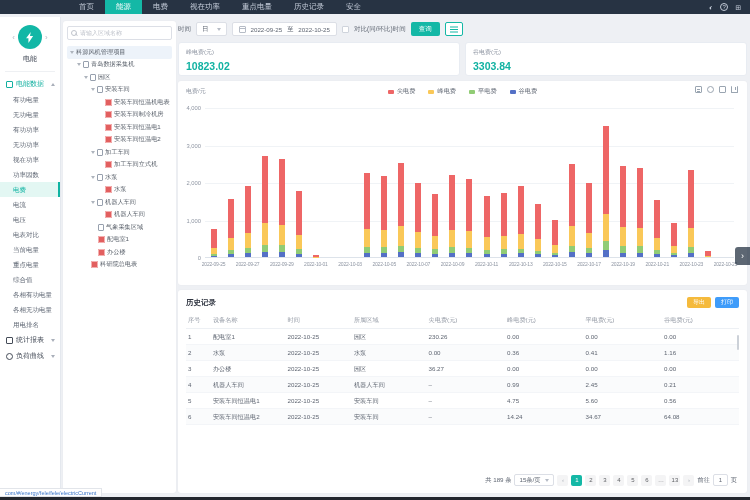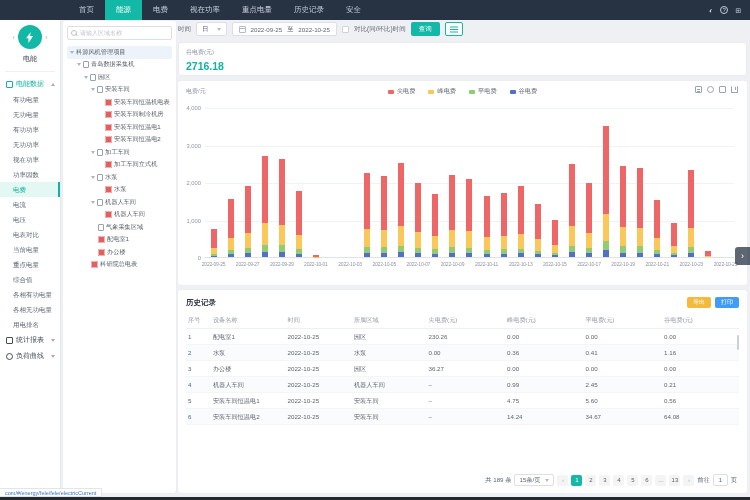--- a/index.html
+++ b/index.html
@@ -2,21 +2,21 @@
 <html><head>
 <meta charset="utf-8">
 <style>
   * { margin:0; padding:0; box-sizing:border-box; }
   html,body { width:750px; height:500px; overflow:hidden; }
   body { font-family:"Liberation Sans","DejaVu Sans",sans-serif; background:#eef0f4; }
   #app { position:relative; width:750px; height:500px; background:#eef0f4; overflow:hidden; }
   #app::after { content:""; position:absolute; left:0; right:0; bottom:0; height:3px; background:#23272e; }
 
   
-  .navbar { position:absolute; top:0; left:0; right:0; height:20px; background:#273343; display:flex; align-items:stretch; padding-left:68px; z-index:30; }
+  .navbar { position:absolute; top:0; left:0; right:0; height:14px; background:#273343; display:flex; align-items:stretch; padding-left:68px; z-index:30; }
   .nav-tabs { display:flex; align-items:stretch; }
   .nav-item { font-size:7.5px; color:#c6cedb; padding:0 11px; display:flex; align-items:center; cursor:pointer; white-space:nowrap; }
   .nav-item.active { background:#14b8a6; color:#fff; }
   .nav-right { margin-left:auto; display:flex; align-items:center; gap:7px; padding-right:9px; color:#c3cbd8; }
   .nav-ic { font-size:7px; line-height:1; cursor:pointer; }
   .nav-ic.help { width:8px; height:8px; border:1px solid #c3cbd8; border-radius:50%; font-size:6px; display:flex; align-items:center; justify-content:center; }
 
   
   .rail { position:absolute; top:17px; bottom:3px; left:0; width:61px; background:#fff; border-right:1px solid #e4e8ee; z-index:20; }
   .rail-switch { display:flex; align-items:center; justify-content:center; gap:3px; padding:8px 0 3px; }
@@ -299,22 +299,26 @@
       <span class="checkbox"></span>
       <span class="tb-label">对比(同/环比)时间</span>
       <button class="btn-query">查询</button>
       <button class="btn-view">
           <i></i>
         </button>
     </div>
 
     <div class="cards" id="cards">
         <div class="card">
+          <div class="card-label">峰电费(元)</div>
+          <div class="card-value">10823.02</div>
+        </div>
+        <div class="card">
           <div class="card-label">谷电费(元)</div>
-          <div class="card-value">2716.18</div>
+          <div class="card-value">3303.84</div>
         </div>
       </div>
 
     <div class="chart-card">
       <span class="axis-name">电费/元</span>
       <div class="legend" id="legend">
           <div class="legend-item">
             <span class="legend-dot" style="background: rgb(238, 102, 102);"></span>
             <span>尖电费</span>
           </div>

